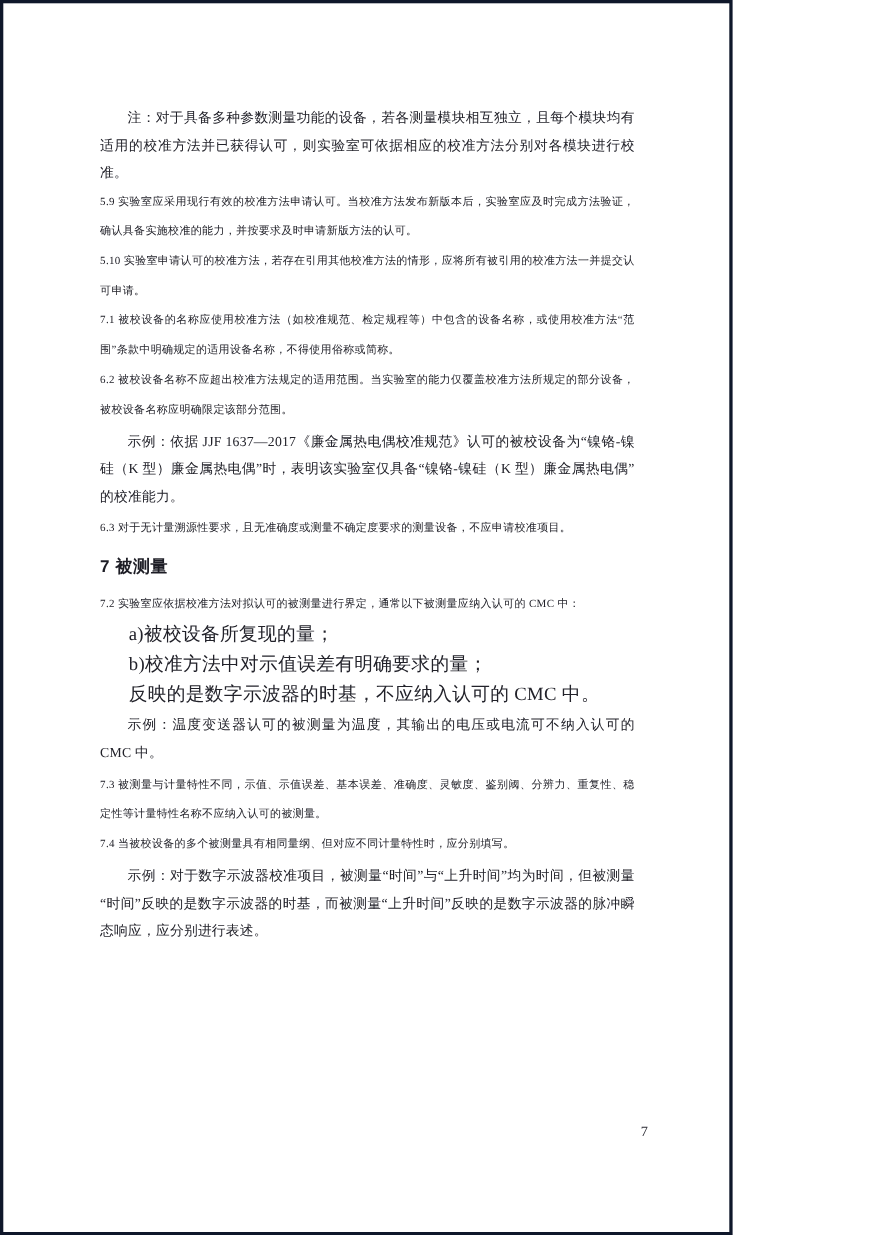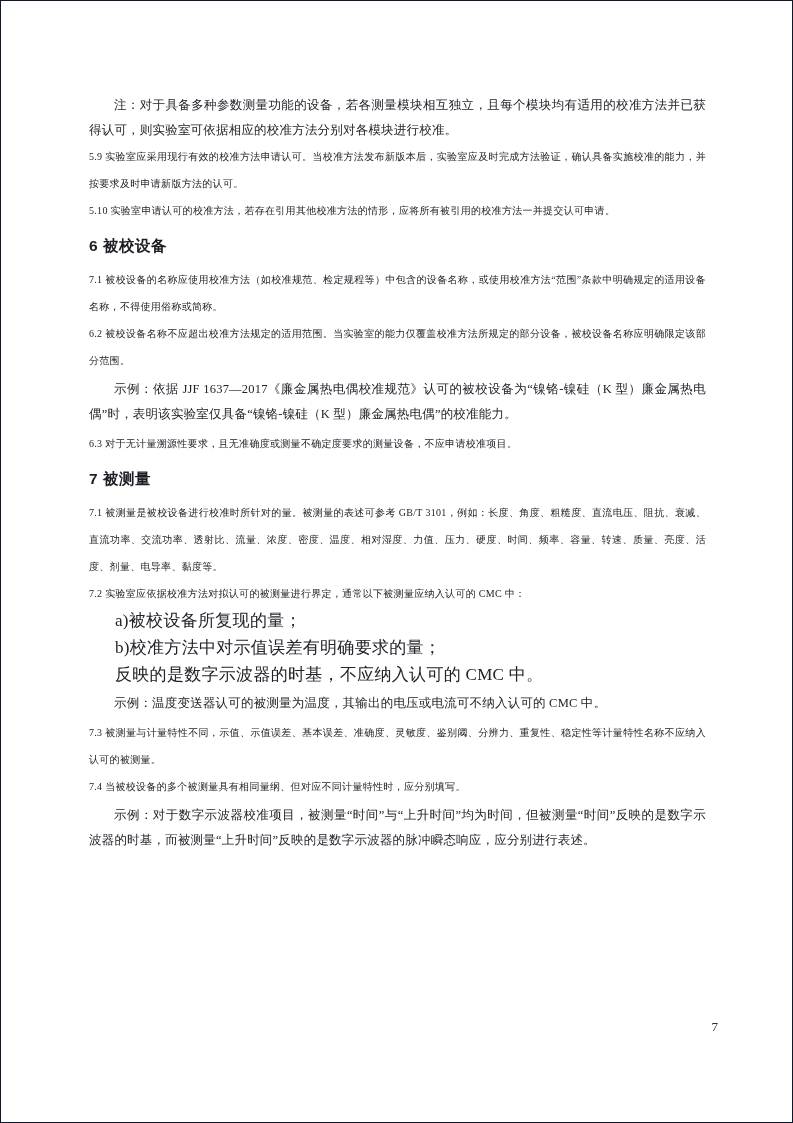--- a/index.html
+++ b/index.html
@@ -1,22 +1,22 @@
 <!DOCTYPE html>
 <html lang="zh"><head>
 <meta charset="utf-8">
 <style>
   html, body { margin: 0; padding: 0; background: #ffffff; }
   .page {
     position: relative;
-    width: 793px;
+    width: 666px;
     height: 1123px;
     background: #ffffff;
     box-sizing: border-box;
-    border: 1px solid #0f172a;
+    border: 3px solid #0f172a;
     overflow: hidden;
     color: #22222a;
     font-family: "Liberation Serif", serif;
   }
   .doc {
     box-sizing: border-box;
     padding: 92px 86px 0 88px;
   }
   .doc p { margin: 0; text-align: justify; }
   p.body {
@@ -56,27 +56,25 @@
   }
 </style>
 </head>
 <body>
 
 <div class="page">
   <div class="doc">
     <p class="note">注：对于具备多种参数测量功能的设备，若各测量模块相互独立，且每个模块均有适用的校准方法并已获得认可，则实验室可依据相应的校准方法分别对各模块进行校准。</p>
     <p class="body">5.9 实验室应采用现行有效的校准方法申请认可。当校准方法发布新版本后，实验室应及时完成方法验证，确认具备实施校准的能力，并按要求及时申请新版方法的认可。</p>
     <p class="body">5.10 实验室申请认可的校准方法，若存在引用其他校准方法的情形，应将所有被引用的校准方法一并提交认可申请。</p>
-    <h2 class="section-heading">6 被校设备</h2>
     <p class="body">7.1 被校设备的名称应使用校准方法（如校准规范、检定规程等）中包含的设备名称，或使用校准方法“范围”条款中明确规定的适用设备名称，不得使用俗称或简称。</p>
     <p class="body">6.2 被校设备名称不应超出校准方法规定的适用范围。当实验室的能力仅覆盖校准方法所规定的部分设备，被校设备名称应明确限定该部分范围。</p>
     <p class="example">示例：依据 JJF 1637—2017《廉金属热电偶校准规范》认可的被校设备为“镍铬-镍硅（K 型）廉金属热电偶”时，表明该实验室仅具备“镍铬-镍硅（K 型）廉金属热电偶”的校准能力。</p>
     <p class="body">6.3 对于无计量溯源性要求，且无准确度或测量不确定度要求的测量设备，不应申请校准项目。</p>
     <h2 class="section-heading">7 被测量</h2>
-    <p class="body">7.1 被测量是被校设备进行校准时所针对的量。被测量的表述可参考 GB/T 3101，例如：长度、角度、粗糙度、直流电压、阻抗、衰减、直流功率、交流功率、透射比、流量、浓度、密度、温度、相对湿度、力值、压力、硬度、时间、频率、容量、转速、质量、亮度、活度、剂量、电导率、黏度等。</p>
     <p class="body">7.2 实验室应依据校准方法对拟认可的被测量进行界定，通常以下被测量应纳入认可的 CMC 中：</p>
     <p class="list">a)被校设备所复现的量；</p>
     <p class="list">b)校准方法中对示值误差有明确要求的量；</p>
     <p class="list">反映的是数字示波器的时基，不应纳入认可的 CMC 中。</p>
     <p class="example">示例：温度变送器认可的被测量为温度，其输出的电压或电流可不纳入认可的 CMC 中。</p>
     <p class="body">7.3 被测量与计量特性不同，示值、示值误差、基本误差、准确度、灵敏度、鉴别阈、分辨力、重复性、稳定性等计量特性名称不应纳入认可的被测量。</p>
     <p class="body">7.4 当被校设备的多个被测量具有相同量纲、但对应不同计量特性时，应分别填写。</p>
     <p class="example">示例：对于数字示波器校准项目，被测量“时间”与“上升时间”均为时间，但被测量“时间”反映的是数字示波器的时基，而被测量“上升时间”反映的是数字示波器的脉冲瞬态响应，应分别进行表述。</p>
   </div>
   <div class="page-number">7</div>

